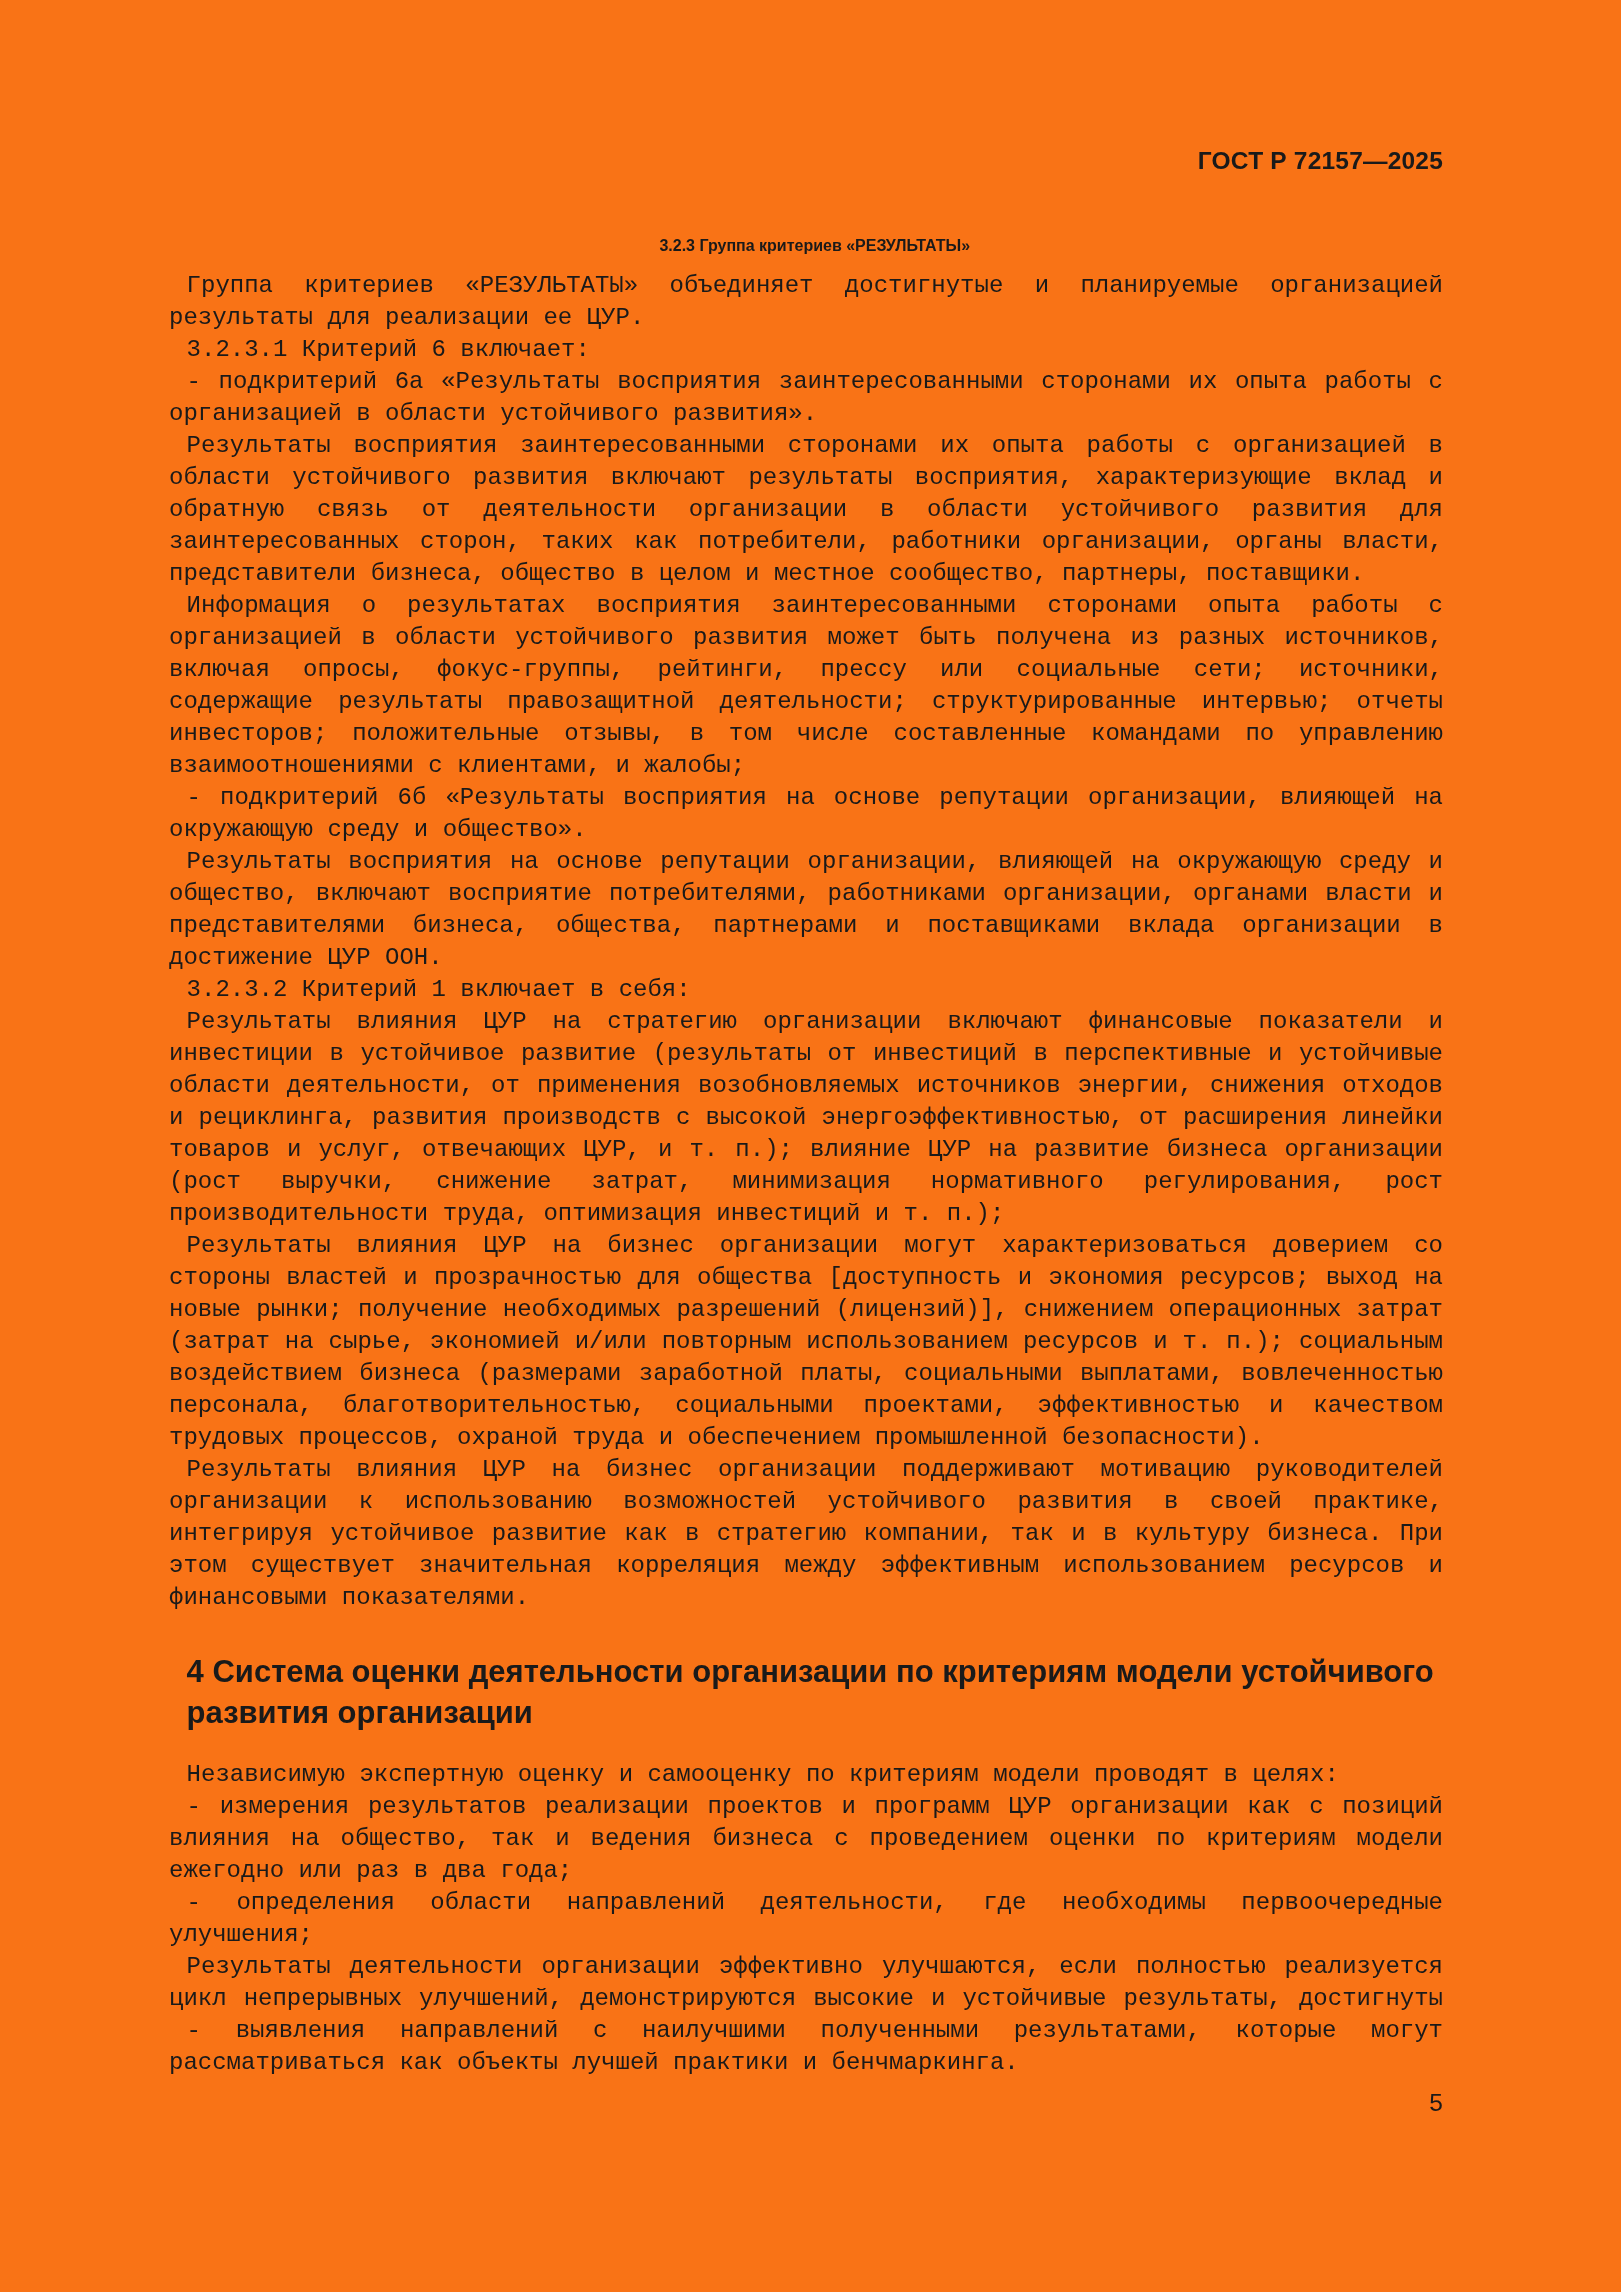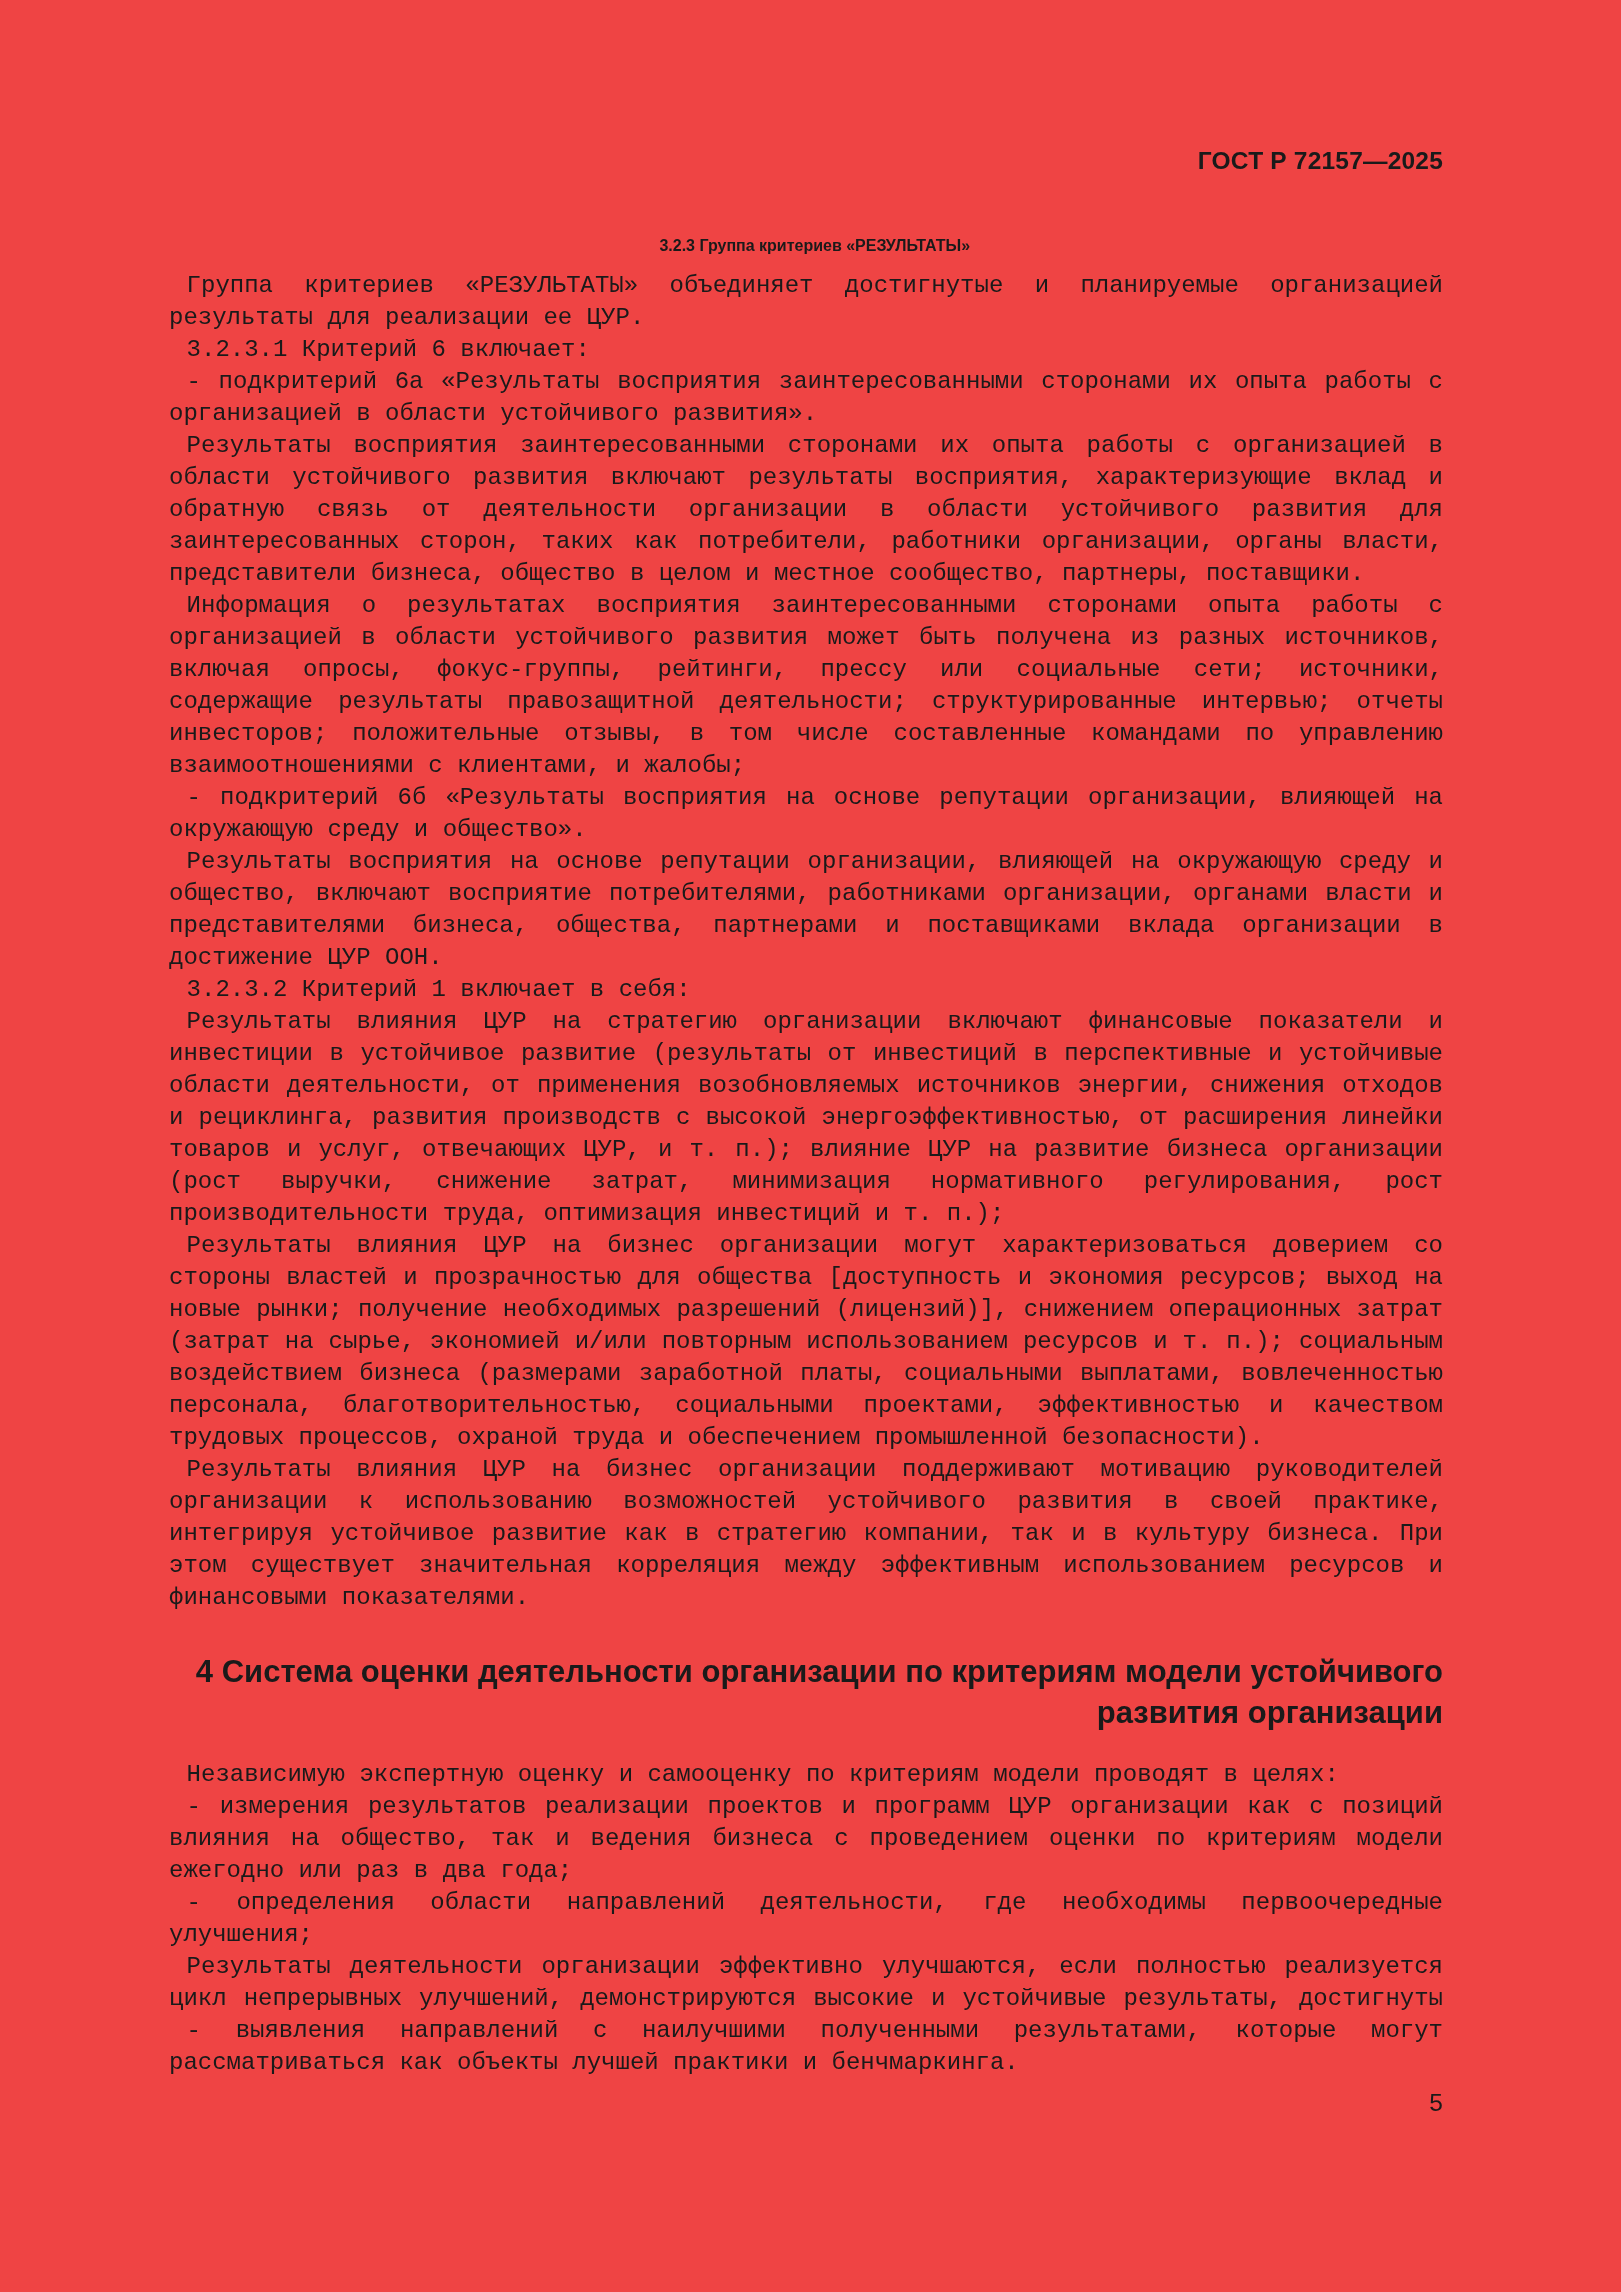--- a/index.html
+++ b/index.html
@@ -1,24 +1,24 @@
 <!DOCTYPE html>
 <html><head>
 <meta charset="utf-8">
 <style>
   html, body { margin: 0; padding: 0; background: #ffffff; }
   body { width: 1621px; height: 2293px; position: relative; overflow: hidden;
          font-family: "Liberation Sans", "DejaVu Sans", sans-serif; color: #1a1a1a; }
-  .page { position: absolute; left: 0; top: 0; width: 1621px; height: 2293px; background: #ef4444; }
+  .page { position: absolute; left: 0; top: 0; width: 1621px; height: 2293px; background: #f97316; }
   .header-code { position: absolute; right: 178px; top: 147px; font-weight: bold; font-size: 24.5px; letter-spacing: 0.2px; }
   .content { position: absolute; left: 169px; top: 222px; width: 1274px; }
   .p { font-size: 24px; line-height: 32px; margin: 0; text-align: justify; text-indent: 0; font-family: Liberation Mono, monospace; }
   .ind { text-indent: 17.6px; }
   .sub-h { font-weight: bold; font-size: 16px; line-height: 32px; margin: 8px; padding-left: 17.6px; text-align: center; }
-  .sec-h { font-weight: bold; font-size: 31px; line-height: 41px; margin: 37px 0 25.5px 17.6px; text-align: right; }
+  .sec-h { font-weight: bold; font-size: 31px; line-height: 41px; margin: 37px 0 25.5px 17.6px; }
   .last-line-justify { text-align-last: justify; }
   .page-num { position: absolute; right: 178px; top: 2089px; font-size: 24.5px; }
 </style>
 </head>
 <body>
 
 <div class="page">
   <div class="header-code">ГОСТ Р 72157—2025</div>
 
   <div class="content">

